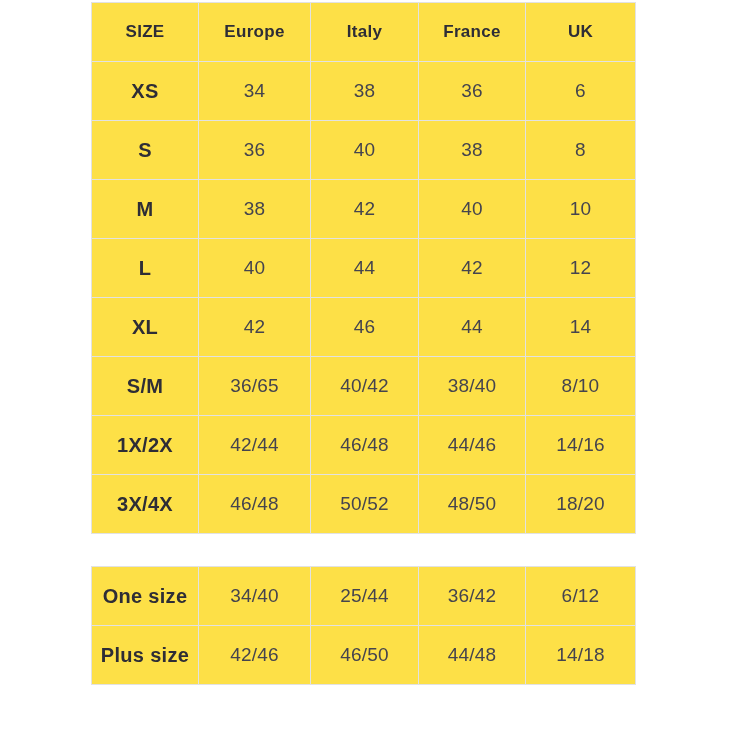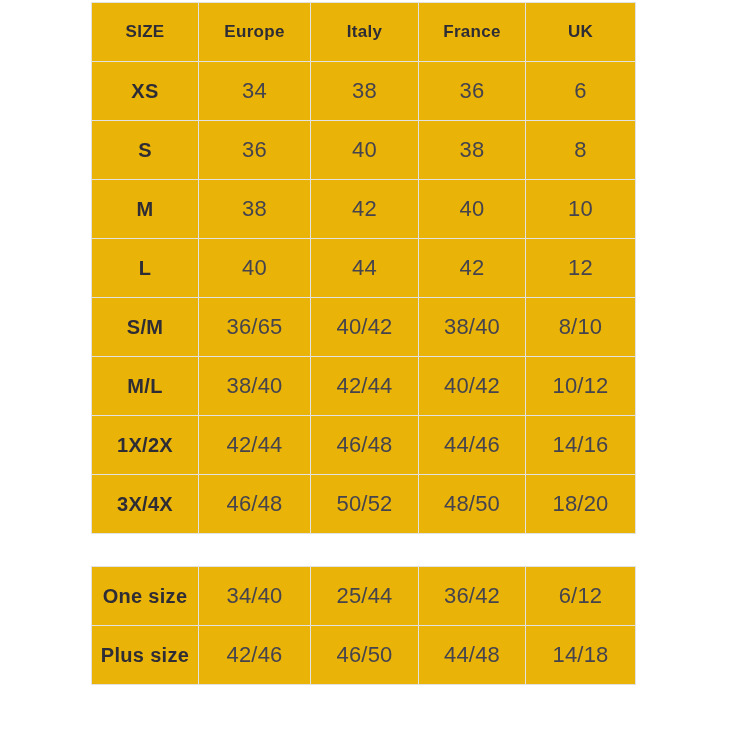--- a/index.html
+++ b/index.html
@@ -13,21 +13,21 @@
   }
   .chart-wrap {
     margin-left: 91px;
     margin-top: 2px;
     width: 544px;
   }
   table.size-table {
     border-collapse: collapse;
     table-layout: fixed;
     width: 544px;
-    background: #eab308;
+    background: #fde047;
   }
   table.size-table td, table.size-table th {
     border: 1px solid #e2e2e2;
     text-align: center;
     vertical-align: middle;
     height: 58px;
     padding: 0;
     overflow: hidden;
     white-space: nowrap;
   }
@@ -37,21 +37,21 @@
     color: #2e2d36;
     letter-spacing: 0.3px;
   }
   td.label-cell {
     font-size: 20px;
     font-weight: 700;
     color: #2e2d36;
     letter-spacing: 0.3px;
   }
   td.value-cell {
-    font-size: 22px;
+    font-size: 19px;
     font-weight: 400;
     color: #45444e;
     letter-spacing: 0.2px;
   }
   table.second {
     margin-top: 32px;
   }
   table.second td {
     height: 58px;
   }
@@ -99,32 +99,32 @@
       <td class="value-cell">10</td>
     </tr>
     <tr>
       <td class="label-cell">L</td>
       <td class="value-cell">40</td>
       <td class="value-cell">44</td>
       <td class="value-cell">42</td>
       <td class="value-cell">12</td>
     </tr>
     <tr>
+      <td class="label-cell">XL</td>
+      <td class="value-cell">42</td>
+      <td class="value-cell">46</td>
+      <td class="value-cell">44</td>
+      <td class="value-cell">14</td>
+    </tr>
+    <tr>
       <td class="label-cell">S/M</td>
       <td class="value-cell">36/65</td>
       <td class="value-cell">40/42</td>
       <td class="value-cell">38/40</td>
       <td class="value-cell">8/10</td>
-    </tr>
-    <tr>
-      <td class="label-cell">M/L</td>
-      <td class="value-cell">38/40</td>
-      <td class="value-cell">42/44</td>
-      <td class="value-cell">40/42</td>
-      <td class="value-cell">10/12</td>
     </tr>
     <tr>
       <td class="label-cell">1X/2X</td>
       <td class="value-cell">42/44</td>
       <td class="value-cell">46/48</td>
       <td class="value-cell">44/46</td>
       <td class="value-cell">14/16</td>
     </tr>
     <tr>
       <td class="label-cell">3X/4X</td>

